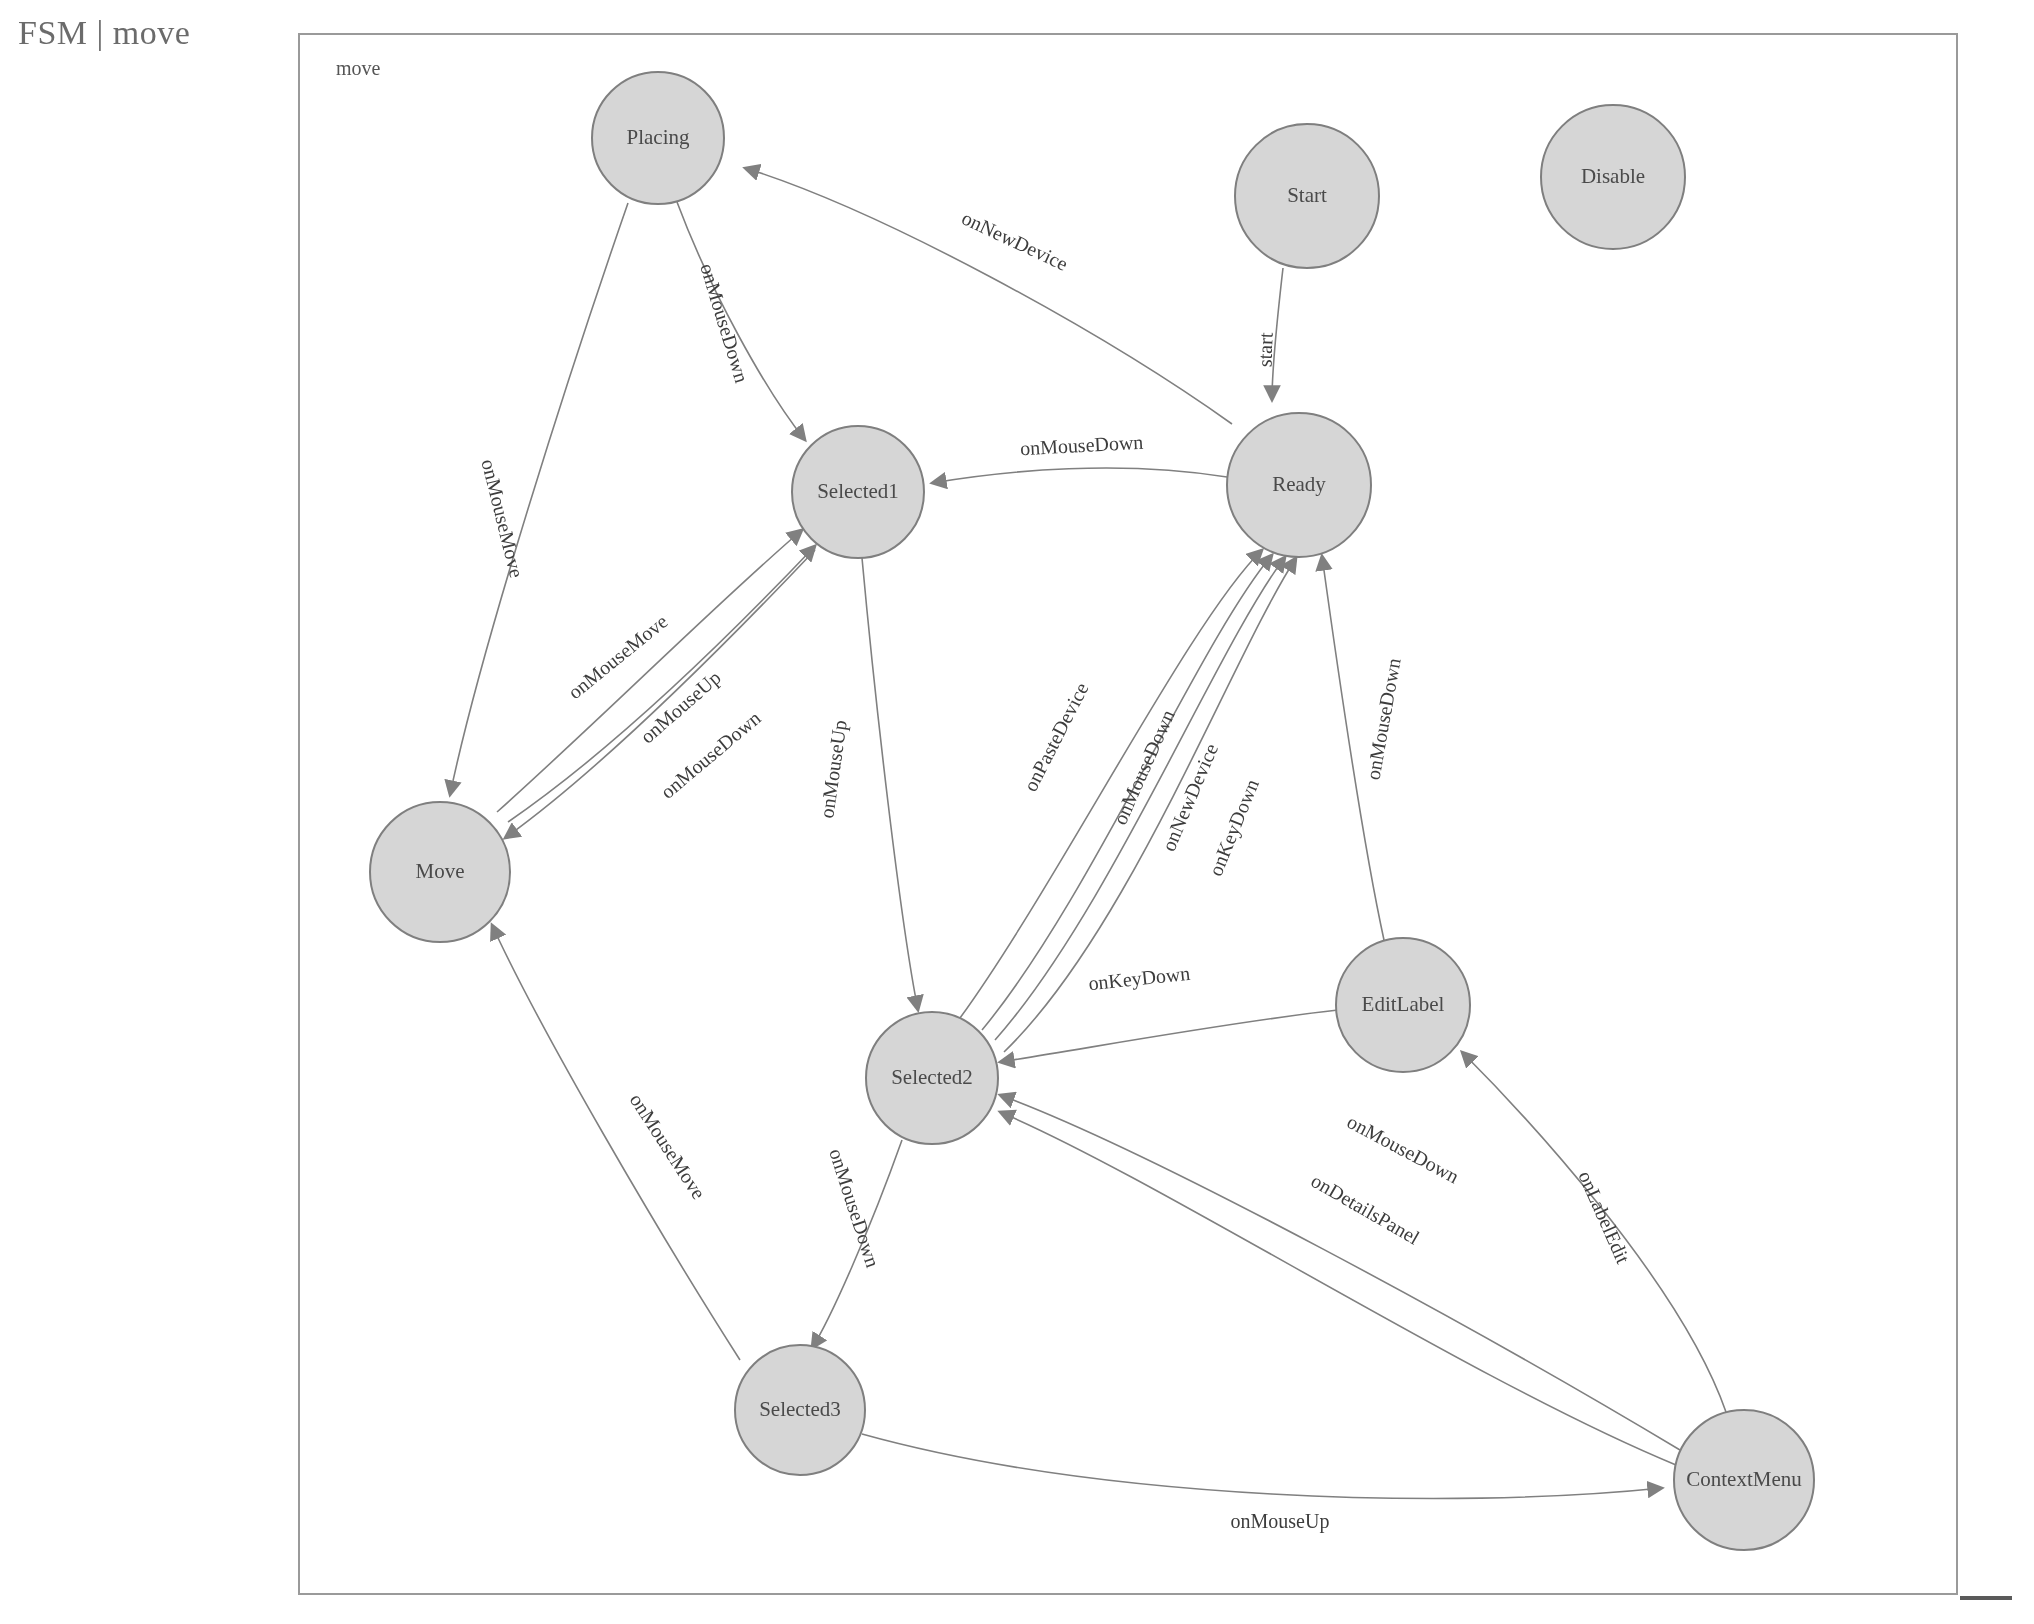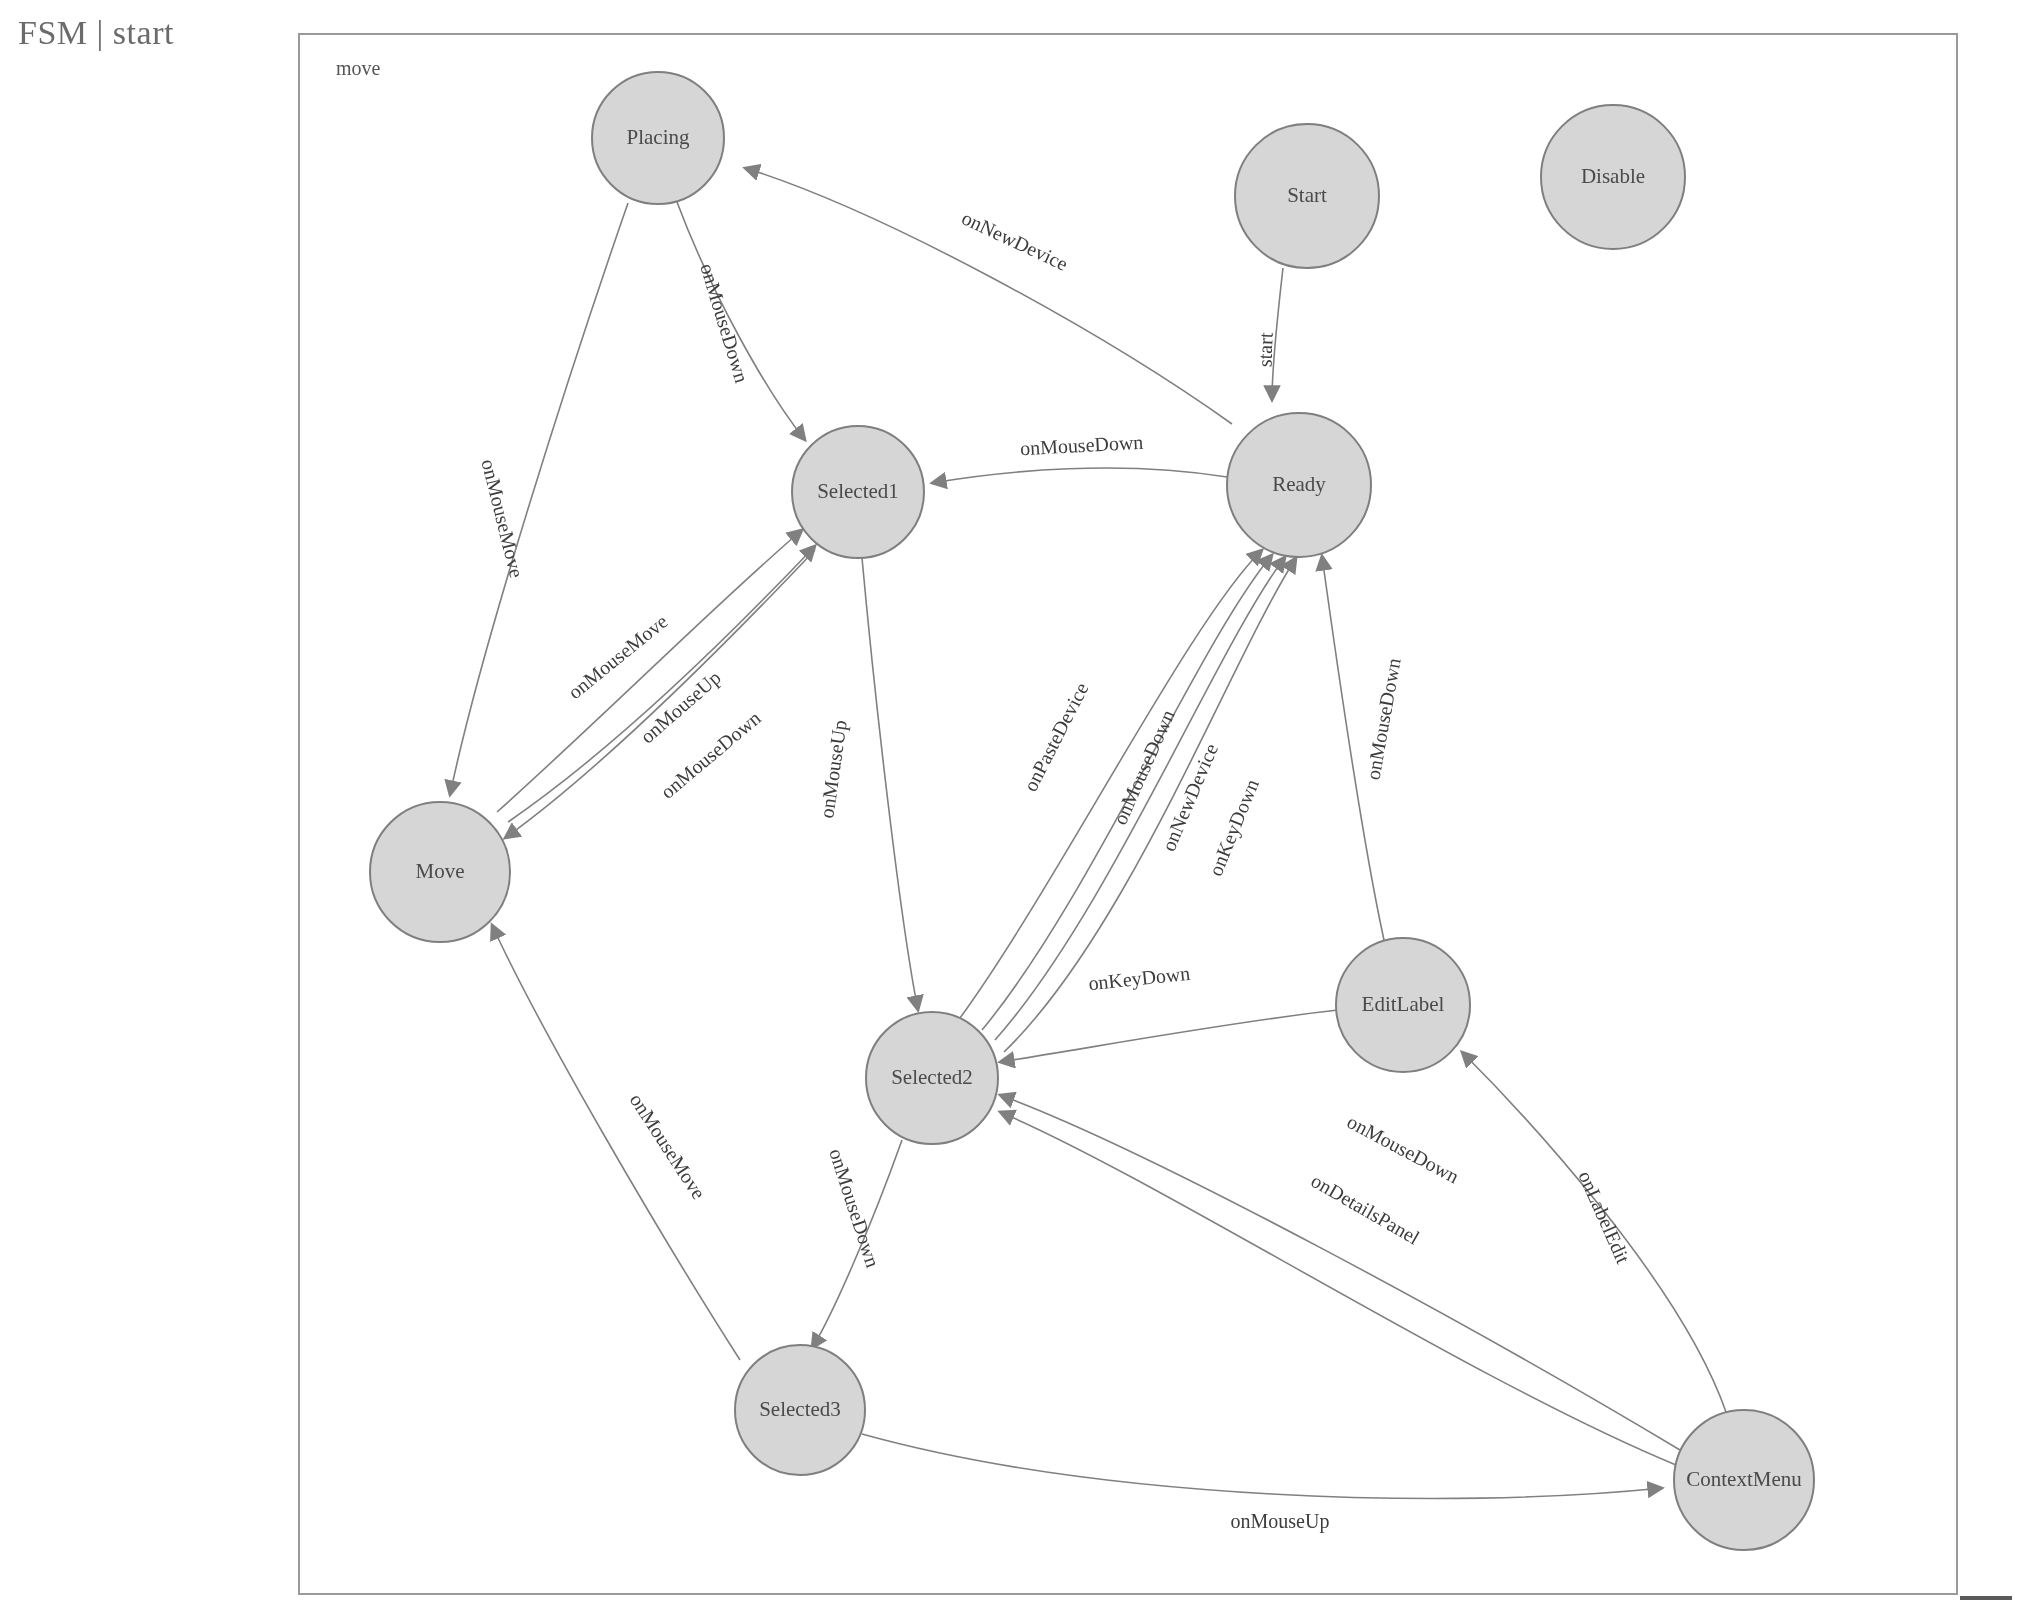--- a/index.html
+++ b/index.html
@@ -76,21 +76,21 @@
     left: 1960px;
     top: 1596px;
     width: 52px;
     height: 4px;
     background: #5a5a5a;
   }
 </style>
 </head>
 <body>
 
-<div id="page-title">FSM | start</div>
+<div id="page-title">FSM | move</div>
 
 <div id="diagram-frame"></div>
 <div id="cluster-label">move</div>
 
 <svg id="graph" viewBox="0 0 2034 1624">
   <defs>
     <marker id="arrow" viewBox="0 0 12 12" refX="10" refY="6" markerWidth="11" markerHeight="11" orient="auto-start-reverse">
       <path d="M 0 0 L 12 6 L 0 12 z" fill="#808080"></path>
     </marker>
   </defs>

